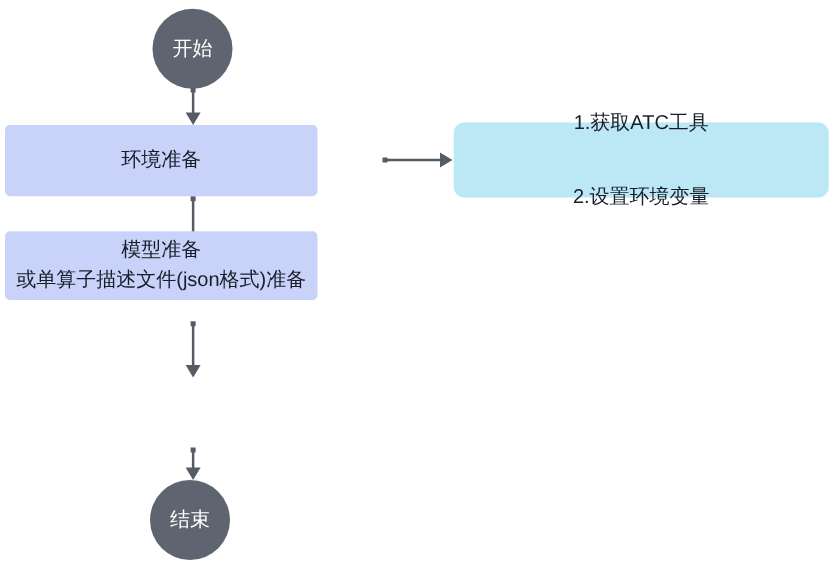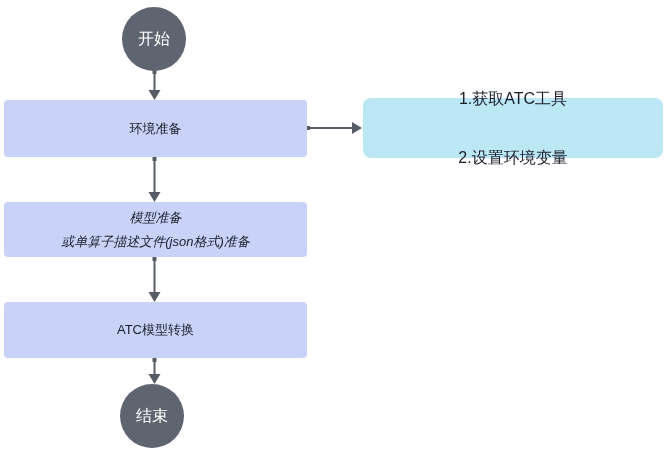--- a/index.html
+++ b/index.html
@@ -55,42 +55,42 @@
     width: 64px;
     height: 64px;
     border-radius: 50%;
     background: var(--terminal-fill);
     color: var(--text-light);
     font-size: 16px;
     text-align: center;
   }
   .process {
     left: 4px;
-    width: 303px;
+    width: 250px;
     background: var(--process-fill);
     color: var(--text-dark);
-    font-size: 13px;
+    font-size: 16px;
     border-radius: 4px;
     line-height: 24px;
   }
   .note {
     left: 363px;
     top: 98px;
     width: 300px;
     height: 60px;
     background: var(--note-fill);
     color: var(--text-dark);
     font-size: 16px;
     border-radius: 8px;
     line-height: 24px;
     gap: 35px;
   }
   #node-start { left: 122px; top: 7px; }
   #node-env { top: 100px; height: 57px; }
-  #node-model { top: 202px; height: 55px; font-style: italic; }
+  #node-model { top: 185px; height: 55px; }
   #node-atc { top: 302px; height: 56px; }
   #node-end { left: 120px; top: 384px; }
   .node-line { display: block; }
 </style>
 </head>
 <body>
 
 <div class="canvas">
 
   <svg class="arrow-layer" viewBox="0 0 669 451" xmlns="http://www.w3.org/2000/svg">
@@ -137,21 +137,18 @@
   <div class="node note">
     <span class="node-line">1.获取ATC工具</span>
     <span class="node-line">2.设置环境变量</span>
   </div>
 
   <div id="node-model" class="node process">
     <span class="node-line">模型准备</span>
     <span class="node-line">或单算子描述文件(json格式)准备</span>
   </div>
 
-  <div id="node-atc" class="node process">
-    <span class="node-line">ATC模型转换</span>
-  </div>
 
   <div id="node-end" class="node terminal">
     <span class="node-line">结束</span>
   </div>
 
 </div>
 
 </body></html>

